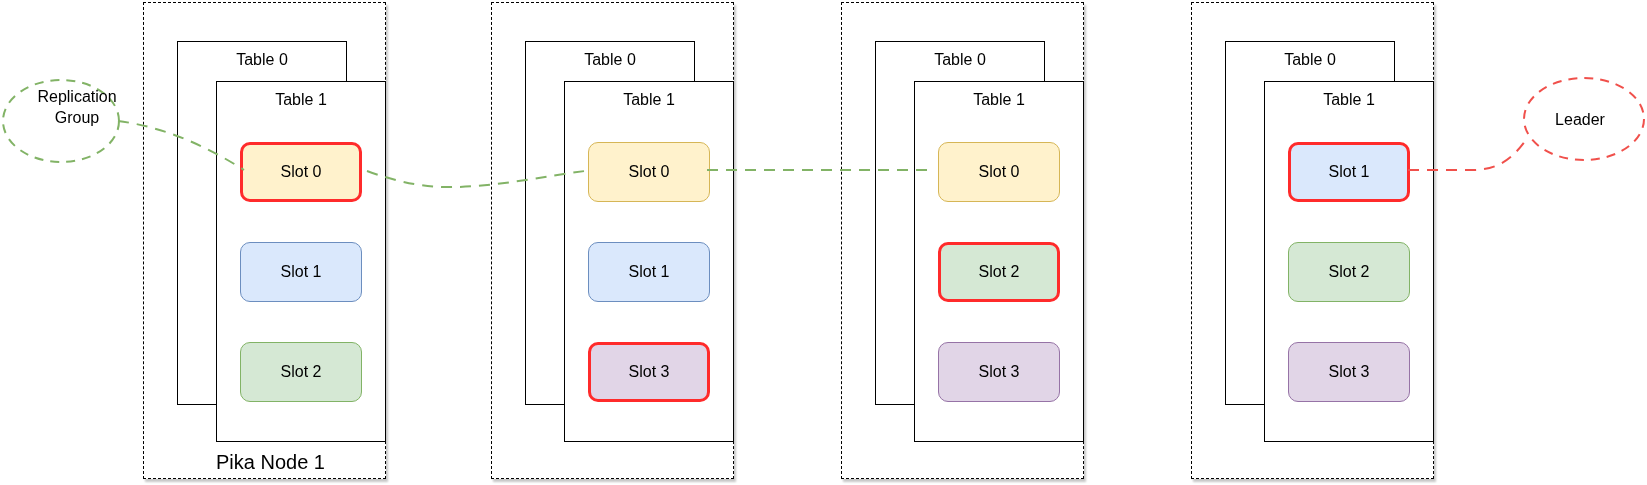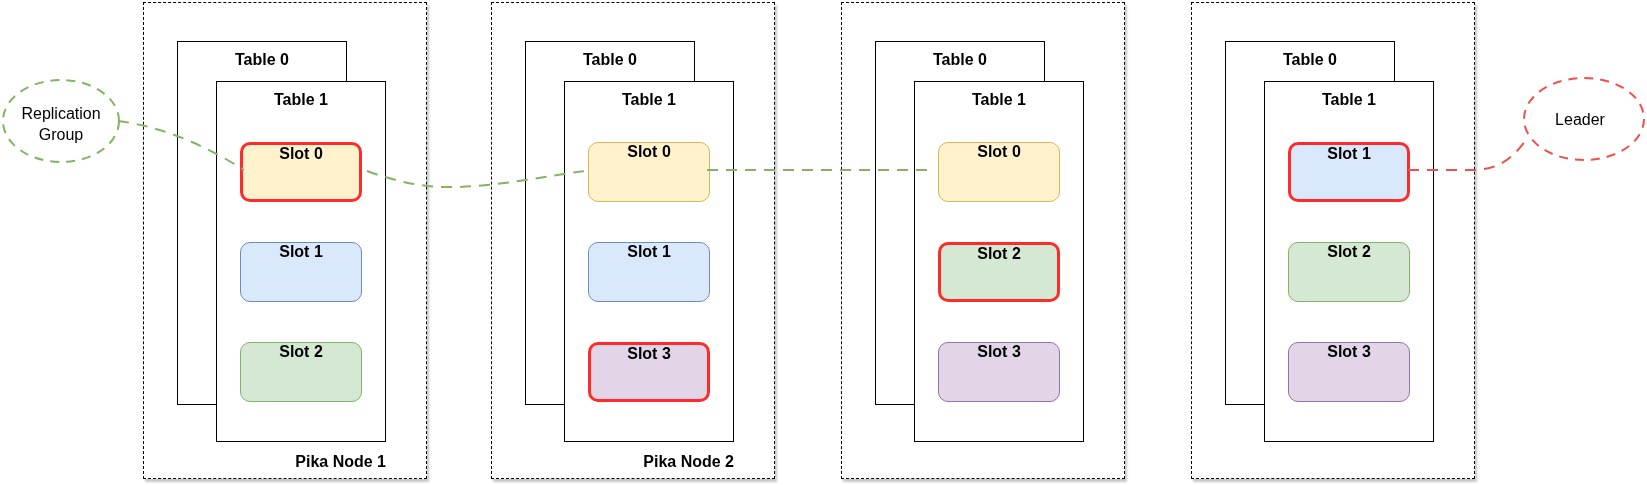--- a/index.html
+++ b/index.html
@@ -2,62 +2,61 @@
 <html><head>
 <meta charset="utf-8">
 <style>
   html,body{margin:0;padding:0;background:#fff;}
   .canvas{
     position:relative;width:1647px;height:485px;background:#ffffff;
     font-family:"Liberation Sans",sans-serif;color:#000;overflow:hidden;
   }
   
   .node{
-    position:absolute;top:2px;width:284px;height:477px;
+    position:absolute;top:2px;width:243px;height:477px;
     border:1px dashed #000;box-sizing:border-box;
     box-shadow:2px 3px 2px rgba(0,0,0,0.22);
     background:transparent;
-    font-weight:bold;
   }
   .node.n1{left:143px;}
   .node.n2{left:491px;}
   .node.n3{left:841px;}
   .node.n4{left:1191px;}
   
   .tbox{
     position:absolute;border:1px solid #000;background:#fff;
     box-sizing:border-box;text-align:center;
   }
   .table0{left:33px;top:38px;width:170px;height:364px;}
   .table1{left:72px;top:78px;width:170px;height:361px;}
   .tbox .tlabel{display:block;padding-top:8px;font-size:16px;line-height:19px;}
   
   .slot{
     position:absolute;left:96px;width:122px;height:60px;
     border:1px solid #999;border-radius:10px;box-sizing:border-box;
-    display:flex;align-items:flex-start;justify-content:center;
+    display:flex;align-items:center;justify-content:center;
     font-size:16px;
   }
   .slot.r1{top:139px;}
   .slot.r2{top:239px;}
   .slot.r3{top:339px;}
   .node-label{
     position:absolute;left:72px;top:449px;width:170px;
-    text-align:right;font-size:16px;line-height:20px;
+    text-align:left;font-size:20px;line-height:20px;
   }
   
   .overlay{
     position:absolute;left:0;top:0;width:1647px;height:485px;
     z-index:5;pointer-events:none;
   }
   .ellipse-label{
     position:absolute;z-index:6;font-size:16px;text-align:center;
     line-height:21px;
   }
-  .rg-label{left:1px;top:103px;width:120px;}
+  .rg-label{left:1px;top:86px;width:120px;padding-left:16px;}
   .leader-label{left:1520px;top:109px;width:120px;}
 </style>
 </head>
 <body>
 
 <div class="canvas">
 
   <svg class="overlay" viewBox="0 0 1647 485" xmlns="http://www.w3.org/2000/svg">
     <ellipse cx="61" cy="121" rx="58" ry="41" fill="none" stroke-width="2" stroke-dasharray="9 7" stroke="#82b366"></ellipse>
     <ellipse cx="1584" cy="119" rx="60" ry="41" fill="none" stroke-width="2" stroke-dasharray="9 7" stroke="#f0504b"></ellipse>
@@ -98,21 +97,20 @@
     </div>
     <div class="slot r1" style="background: rgb(255, 242, 204); border-color: rgb(214, 182, 86); border-width: 1px;">
       <span>Slot 0</span>
     </div>
     <div class="slot r2" style="background: rgb(218, 232, 252); border-color: rgb(108, 142, 191); border-width: 1px;">
       <span>Slot 1</span>
     </div>
     <div class="slot r3" style="background: rgb(225, 213, 231); border-color: rgb(255, 43, 43); border-width: 3px;">
       <span>Slot 3</span>
     </div>
-    <div class="node-label">Pika Node 2</div>
   </div>
 
   <div class="node n3">
     <div class="tbox table0">
       <span class="tlabel">Table 0</span>
     </div>
     <div class="tbox table1">
       <span class="tlabel">Table 1</span>
     </div>
     <div class="slot r1" style="background: rgb(255, 242, 204); border-color: rgb(214, 182, 86); border-width: 1px;">

